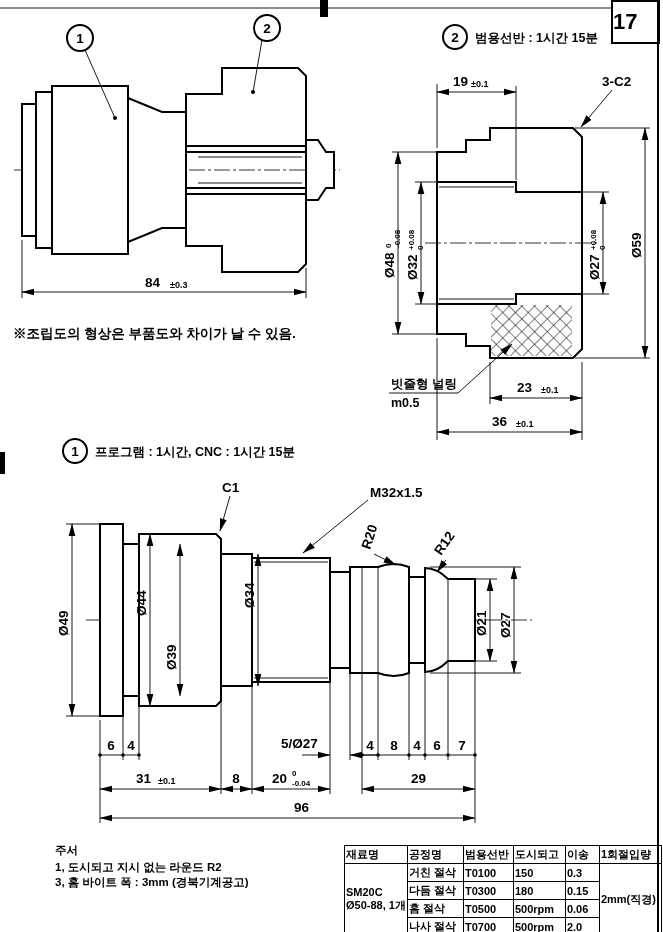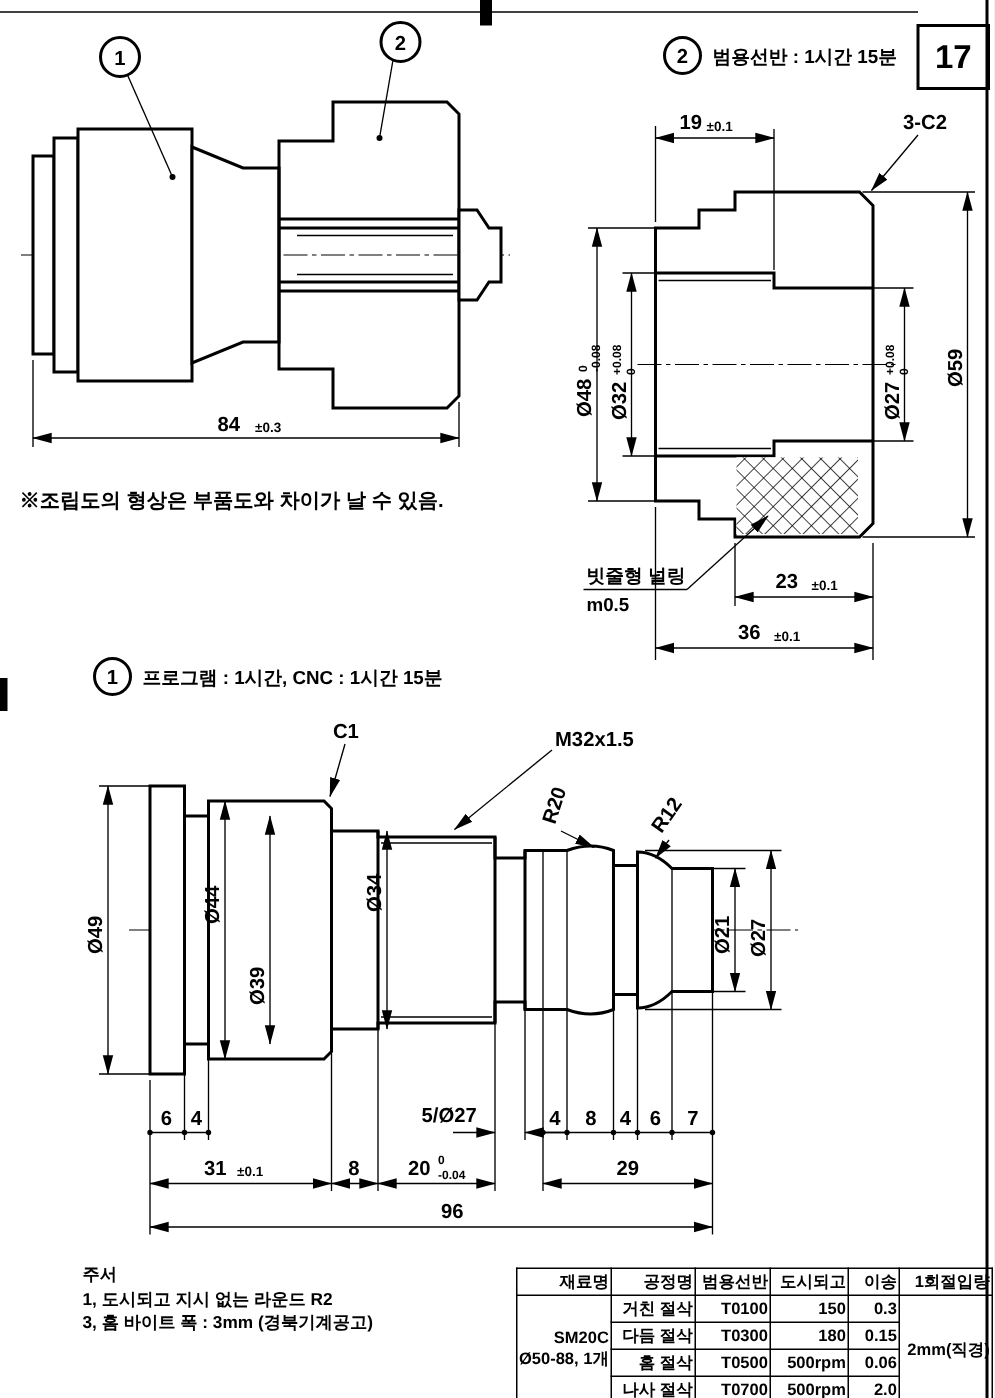--- a/index.html
+++ b/index.html
@@ -10,27 +10,27 @@
   .ol{stroke:#000;stroke-width:2;fill:none;}
   .olw{stroke:#000;stroke-width:2;fill:#fff;}
   .thin{stroke:#000;stroke-width:0.9;fill:none;}
   .dl{stroke:#000;stroke-width:0.9;fill:none;}
   .cl{stroke:#000;stroke-width:0.8;fill:none;stroke-dasharray:16 3 3 3;}
   .dt{font:bold 13.5px "Liberation Sans",sans-serif;}
   .ds{font:bold 9px "Liberation Sans",sans-serif;}
   .dss{font:bold 8px "Liberation Sans",sans-serif;}
   .kr{font:bold 12.5px "Liberation Sans",sans-serif;}
   .mid{text-anchor:middle;}
-  #pagebox{position:absolute;left:611px;top:16px;width:45px;height:40px;border:2px solid #000;
-           display:flex;align-items:center;justify-content:center;font:bold 22px "Liberation Sans",sans-serif;}
+  #pagebox{position:absolute;left:611px;top:0;width:45px;height:40px;border:2px solid #000;
+           display:flex;align-items:center;justify-content:flex-start;font:bold 22px "Liberation Sans",sans-serif;}
   #notes{position:absolute;left:55px;top:843px;font:bold 11.5px "Liberation Sans",sans-serif;line-height:15px;}
   #notes .ttl{margin-bottom:2px;}
   #cuttable{position:absolute;left:344px;top:845px;border-collapse:collapse;table-layout:fixed;
             font:bold 11px "Liberation Sans",sans-serif;}
-  #cuttable th,#cuttable td{border:1.6px solid #000;text-align:right;padding:0 1px;height:17px;white-space:nowrap;}
+  #cuttable th,#cuttable td{border:1.6px solid #000;text-align:left;padding:0 1px;height:17px;white-space:nowrap;}
   #cuttable th{height:17px;}
 </style>
 </head>
 <body>
 
 <div id="sheet">
 
 <svg width="663" height="932" viewBox="0 0 663 932">
   <defs>
     <marker id="ar" viewBox="0 0 12 8" markerWidth="13" markerHeight="9" refX="11.5" refY="4" orient="auto-start-reverse" markerUnits="userSpaceOnUse">

